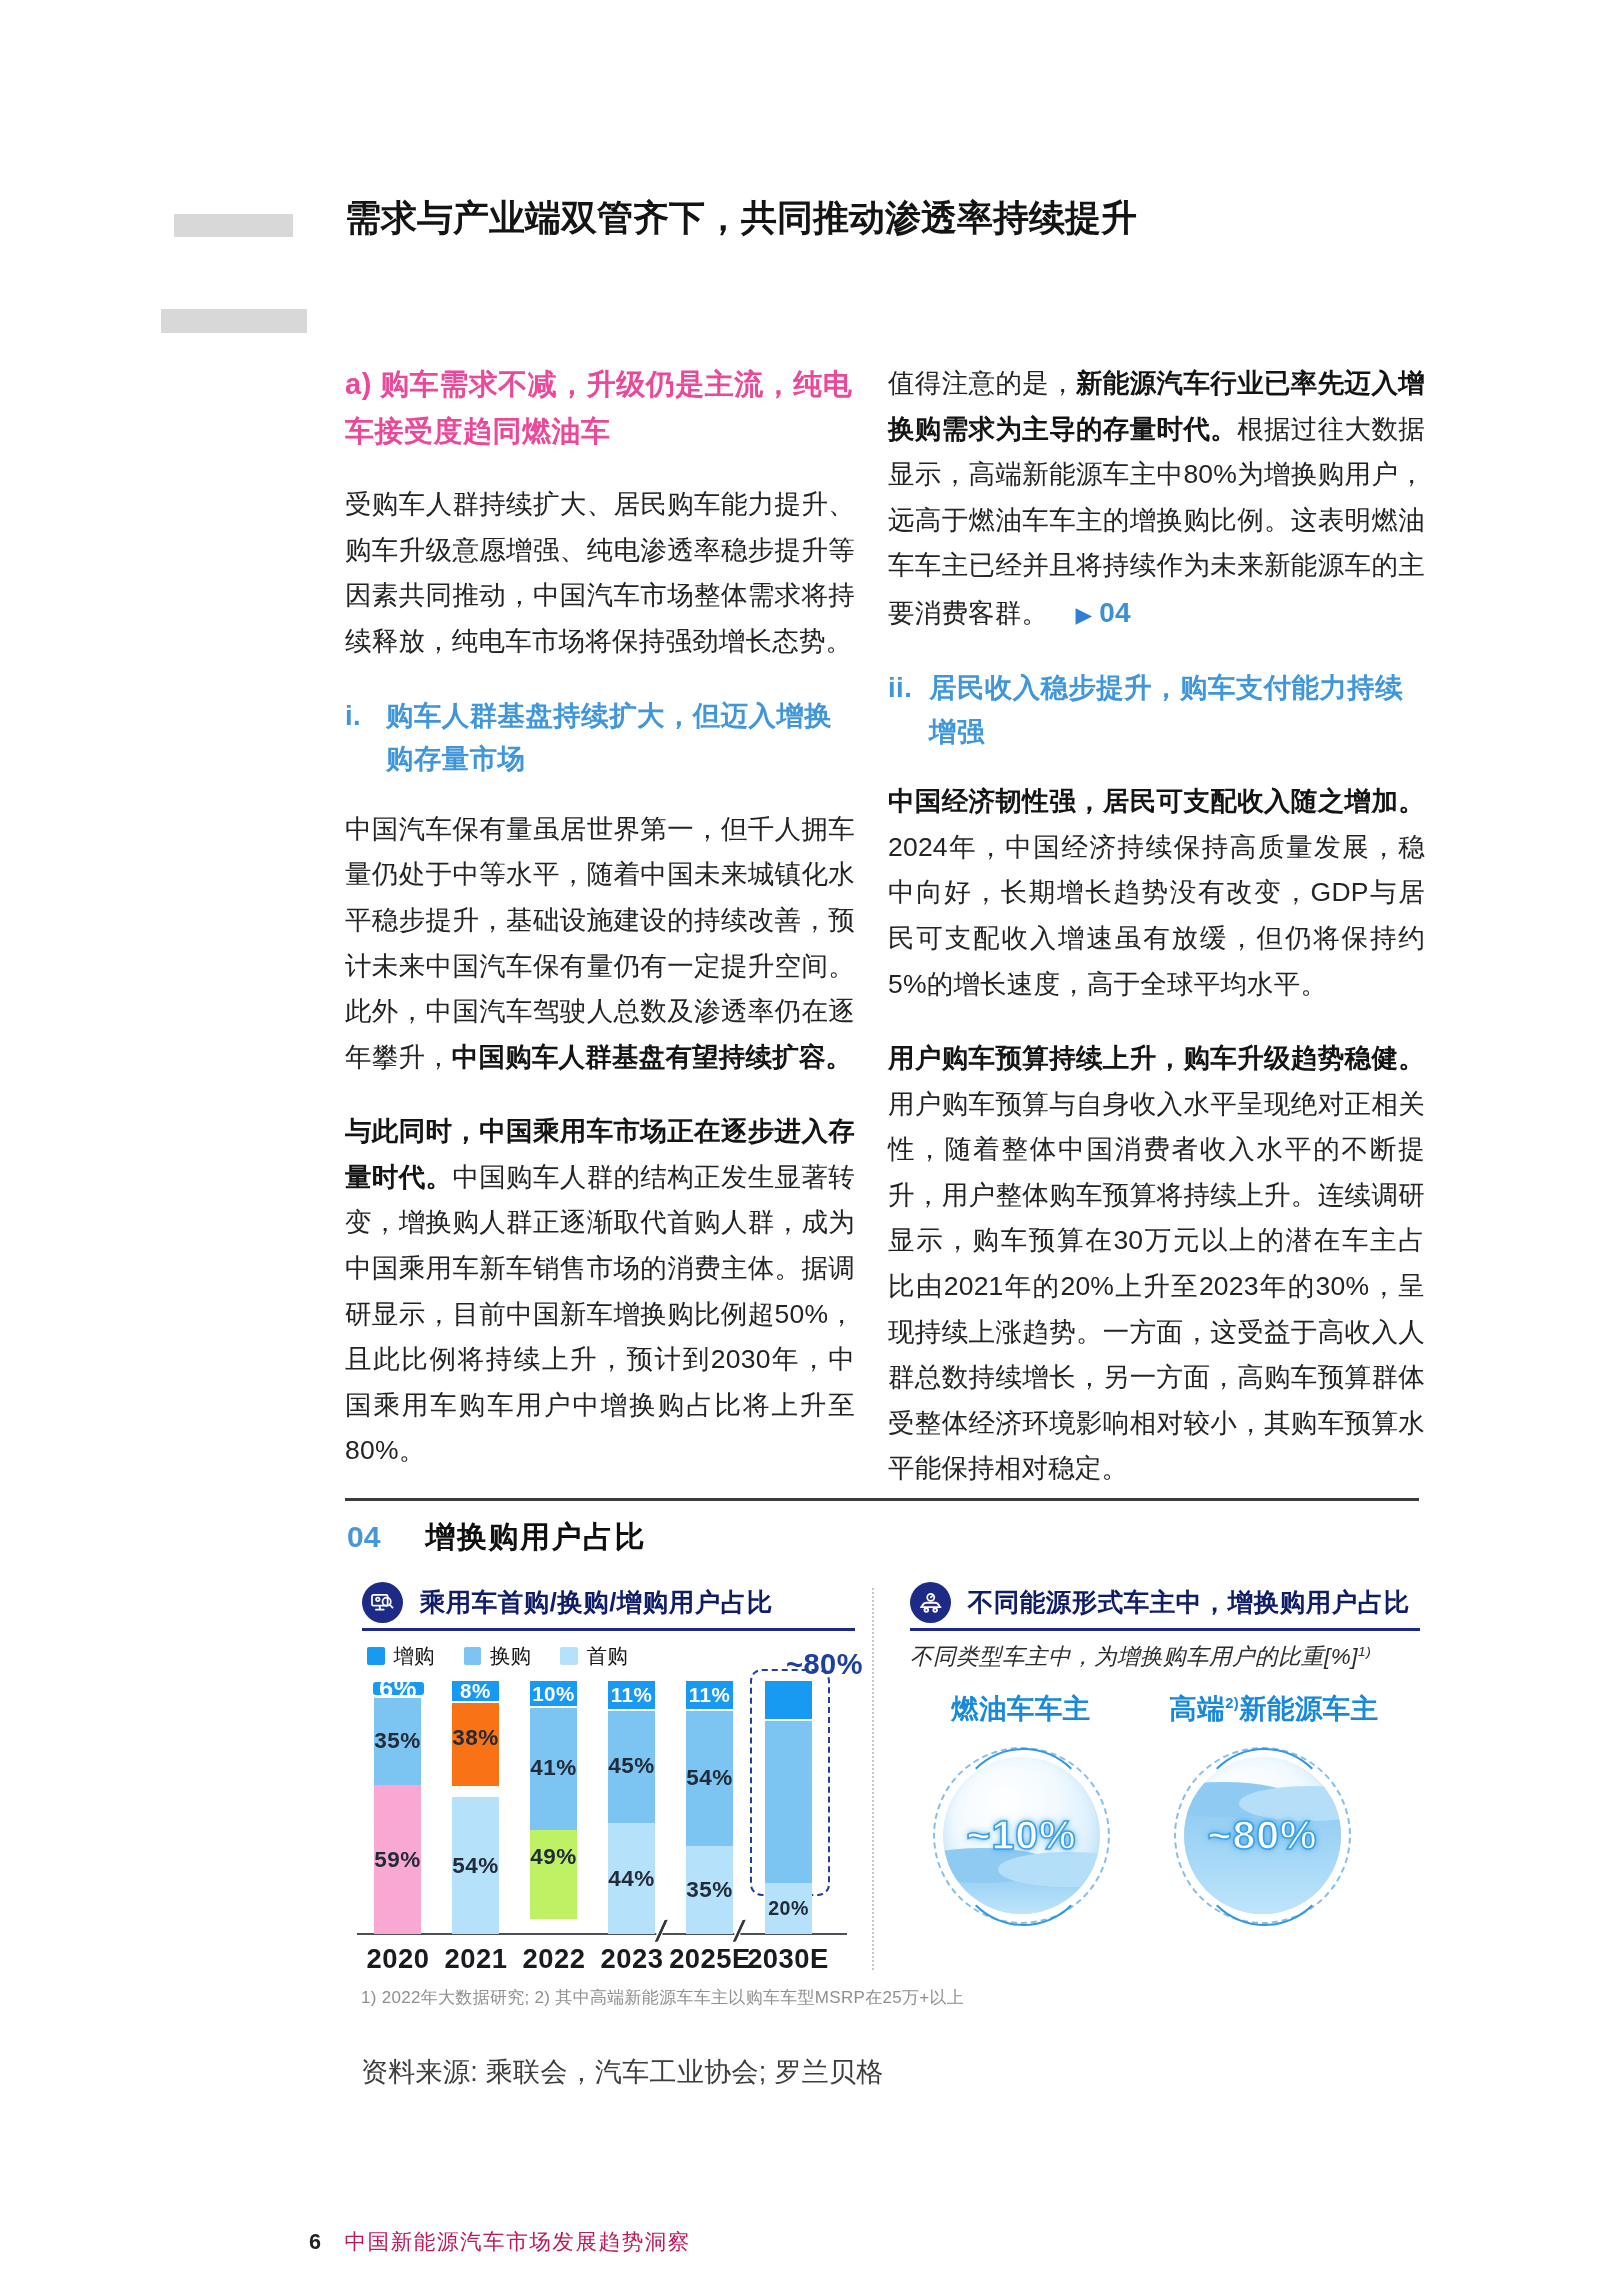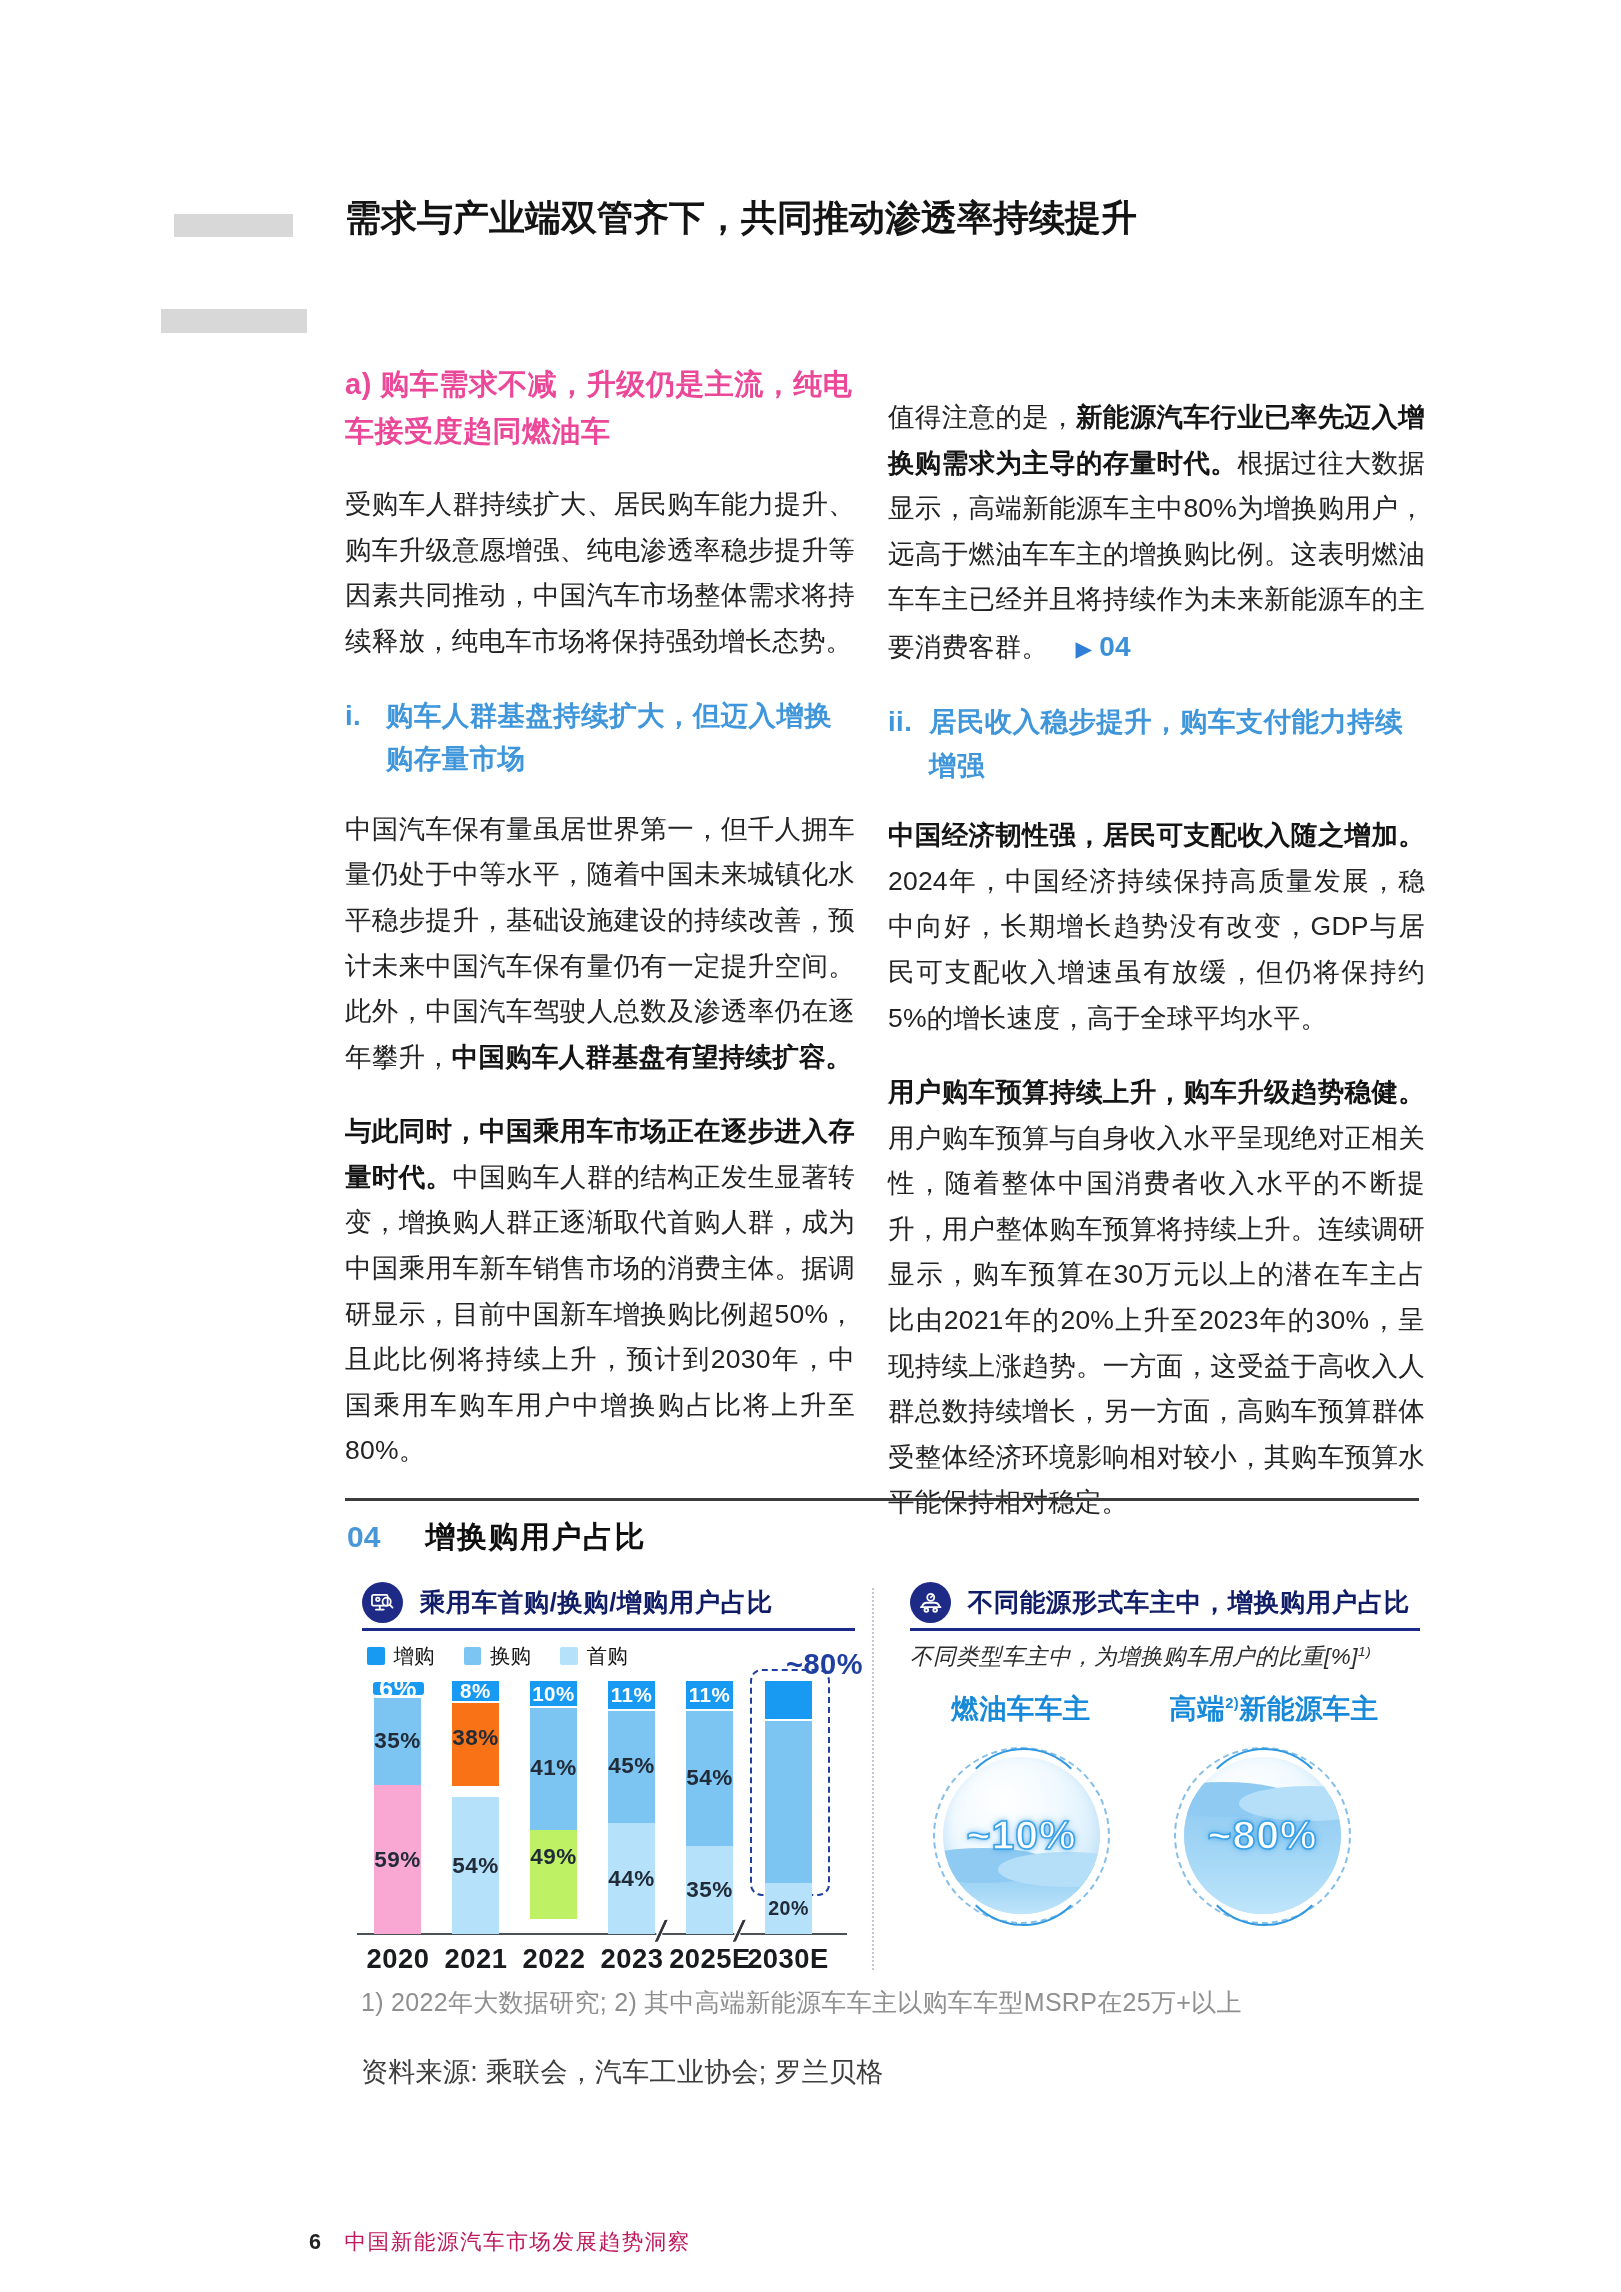--- a/index.html
+++ b/index.html
@@ -9,21 +9,21 @@
   }
   
   .deco-bar{position:absolute;background:#d8d8d8;}
   #deco1{left:174px;top:214px;width:119px;height:22.5px;}
   #deco2{left:161px;top:309px;width:146px;height:23.5px;}
   
   #page-title{position:absolute;left:345px;top:194px;margin:0;font-size:36px;font-weight:800;color:#141414;letter-spacing:0;}
   
   .col{position:absolute;top:361px;}
   #col-left{left:345px;width:510px;}
-  #col-right{left:888px;width:537px;margin-top:34px;}
+  #col-right{left:888px;width:537px;}
   .sec-a{font-size:29px;font-weight:800;color:#ec4899;line-height:1.62;margin:0 0 27.4px 0;letter-spacing:0.5px;}
   .body{font-size:26.5px;line-height:1.72;color:#232323;margin:0 0 29px 0;text-align:justify;letter-spacing:0.2px;}
   .body .b{font-weight:700;color:#141414;}
   .sub-heading{display:flex;font-size:27.4px;font-weight:800;color:#3f96da;line-height:1.6;margin:7.8px 0 25.5px 0;letter-spacing:0.5px;}
   .sub-heading .marker{flex:0 0 41px;}
   .ref{margin-left:27.4px;white-space:nowrap;}
   .ref .tri{color:#2f7ed8;font-size:21.6px;margin-right:6.9px;font-weight:400;}
   .ref .num{color:#3c90d8;font-size:28px;font-weight:800;}
   
   #section-rule{position:absolute;left:345px;top:1498px;width:1074px;height:2.9px;background:#3c3c3c;}
@@ -72,21 +72,21 @@
     background:radial-gradient(circle at 38% 28%, #ffffff 0%, #f2faff 35%, #dcf0fc 65%, #c6e6f9 100%);
     box-shadow:inset 0 -5.9px 13.7px rgba(120,185,235,.35);}
   .water{position:absolute;left:0;right:0;bottom:0;background:linear-gradient(180deg,#8fcaf2 0%,#a9daf7 60%,#bfe5fa 100%);}
   .wave{position:absolute;height:35px;border-radius:50%;}
   .w1{left:-20%;width:90%;top:-15.7px;background:#8fcaf2;}
   .w2{left:35%;width:90%;top:-11.8px;background:#b5dff8;}
   .bubble-value{position:absolute;inset:0;display:flex;align-items:center;justify-content:center;
     font-size:41px;font-weight:800;color:#ffffff;-webkit-text-stroke:1.5px #35a0e8;
     text-shadow:0 0 7.8px rgba(60,160,230,.85),0 0 2.9px rgba(60,160,230,.9);letter-spacing:1px;}
   
-  #footnote{position:absolute;left:361px;top:1986px;margin:0;font-size:25px;color:#8f8f8f;letter-spacing:0.3px;}
+  #footnote{position:absolute;left:361px;top:1986px;margin:0;font-size:17px;color:#8f8f8f;letter-spacing:0.3px;}
   #source{position:absolute;left:361px;top:2054px;margin:0;font-size:27px;color:#3d3d3d;letter-spacing:0.3px;}
   #footer{position:absolute;left:309px;top:2207px;display:flex;gap:23.5px;align-items:baseline;}
   #footer-num{font-size:21.6px;font-weight:700;color:#222222;}
   #footer-text{font-size:21.6px;color:#be185d;letter-spacing:1.5px;margin-top:20px;}
 </style>
 </head>
 <body>
 
 <div class="page">
 

